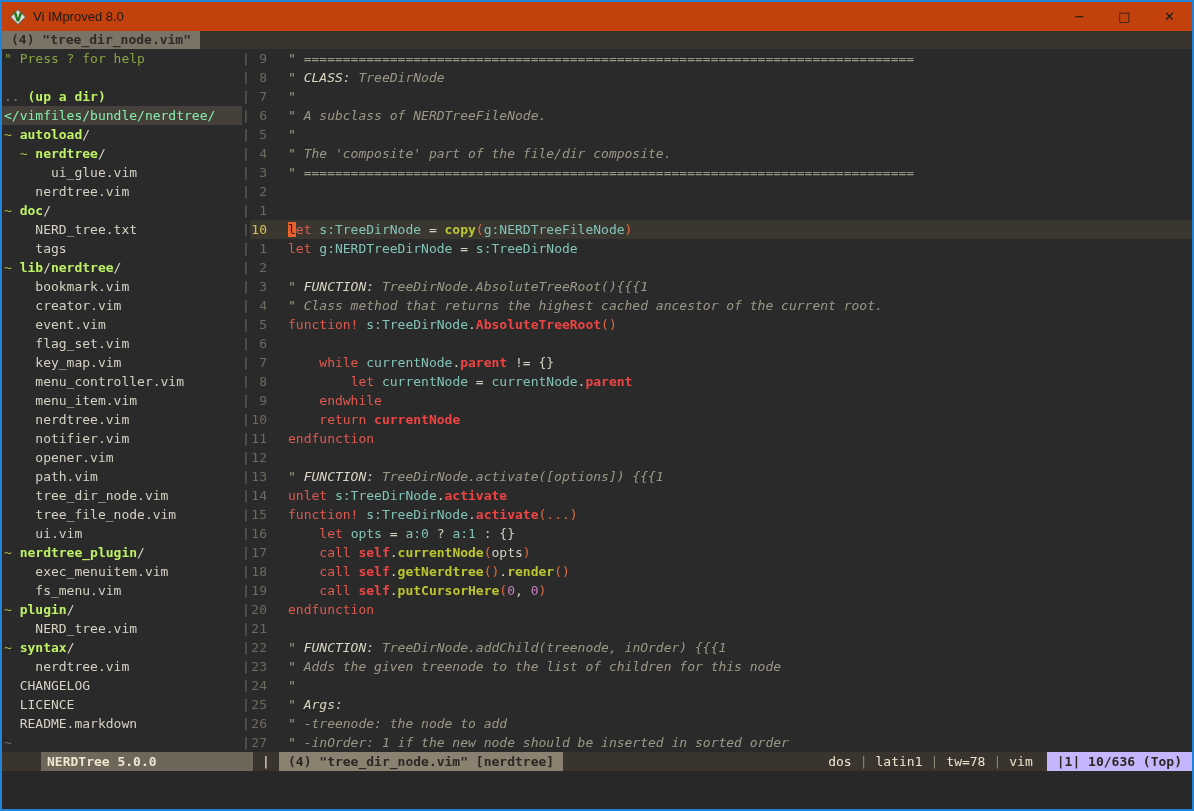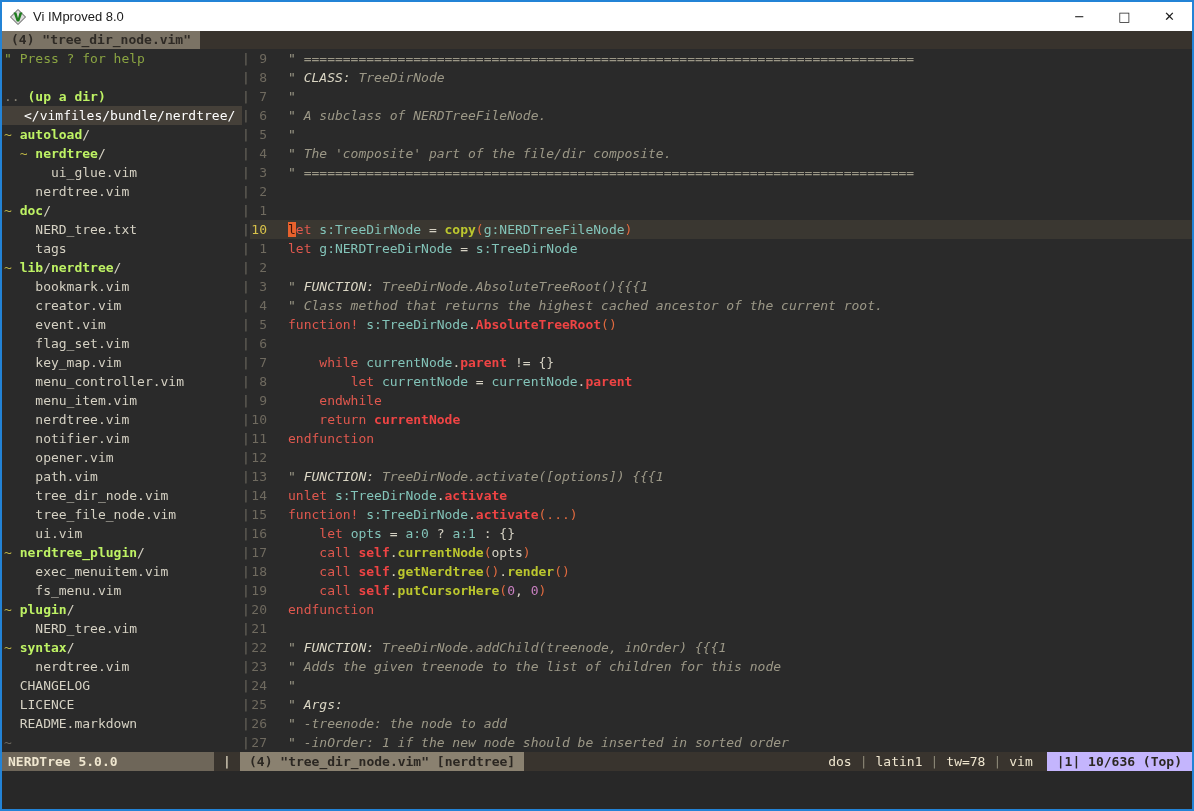--- a/index.html
+++ b/index.html
@@ -3,21 +3,21 @@
 <meta charset="utf-8">
 <style>
   * { margin:0; padding:0; box-sizing:border-box; }
   html,body { background:#1b1b1b; }
   .window{
     width:1194px; height:811px; border:2px solid #2383d6;
     display:flex; flex-direction:column; background:#2a2a2a;
     font-family:"DejaVu Sans Mono", monospace; position:relative; overflow:hidden;
   }
   
-  .titlebar{ height:29px; background:#ffffff; display:flex; align-items:center; flex:none; }
+  .titlebar{ height:29px; background:#c2410c; display:flex; align-items:center; flex:none; }
   .titlebar .appicon{ width:16px; height:16px; margin-left:8px; flex:none; }
   .titlebar .apptitle{ margin-left:7px; font-family:"Liberation Sans", sans-serif; font-size:13px; color:#1a1a1a; }
   .win-controls{ margin-left:auto; display:flex; height:100%; }
   .win-btn{ width:45px; height:100%; display:flex; align-items:center; justify-content:center;
             color:#1a1a1a; font-size:13px; font-family:"DejaVu Sans", sans-serif; cursor:default; }
   
   .tabline{ height:18px; background:#38332d; display:flex; flex:none; font-size:13px; font-weight:bold; }
   .tab{ background:#7b7365; color:#2e2a25; padding:0 9px; line-height:18px; white-space:pre; }
   .tab-fill{ flex:1; }
   .buffers-label{ background:#a79a81; color:#332e28; padding:0 11px; line-height:18px;margin-top:23px; }
@@ -44,24 +44,24 @@
   .tk-n { color:#c87fc0; }
   .tk-t { color:#d5d1c3; }
   .tk-cursor{ background:#e8622d; color:#40140a; }
   
   .tk-help { color:#8aa442; }
   .tk-dim  { color:#8a8578; }
   .tk-dirb { color:#bef264; font-weight:bold; }
   .tk-tilde{ color:#beb545; }
   .tk-plain{ color:#d5d1c3; }
   .tk-file { color:#d5d1c3; }
-  .tk-root { color:#ffffff;margin-left:20px; }
+  .tk-root { color:#86efac; }
   .tk-fill { color:#6b675e; }
   
-  .statusline{ height:19px; flex:none; background:#39342e; display:flex; font-size:13px; line-height:19px; white-space:pre; }
+  .statusline{ height:19px; flex:none; background:#39342e; display:flex; font-size:13px; line-height:19px; white-space:pre;padding-left:39px; }
   .seg-nerdtree{ width:212px; flex:none; background:#6e6659; color:#efe6cf; font-weight:bold; padding-left:6px; }
   .seg-gap{ width:26px; flex:none; color:#efe6cf; text-align:center; }
   .seg-file{ background:#8a8170; color:#2b2722; font-weight:bold; padding:0 9px; flex:none; }
   .seg-fill{ flex:1; }
   .right-items{ color:#efe6cf; margin-right:14px; }
   .right-items .pipe{ color:#8d8878; padding:0 8px; }
   .seg-pos{ background:#c4b5fd; color:#2b2722; font-weight:bold; padding:0 10px; flex:none; }
   
   .cmdline{ height:38px; flex:none; background:#282828; }
 </style>

